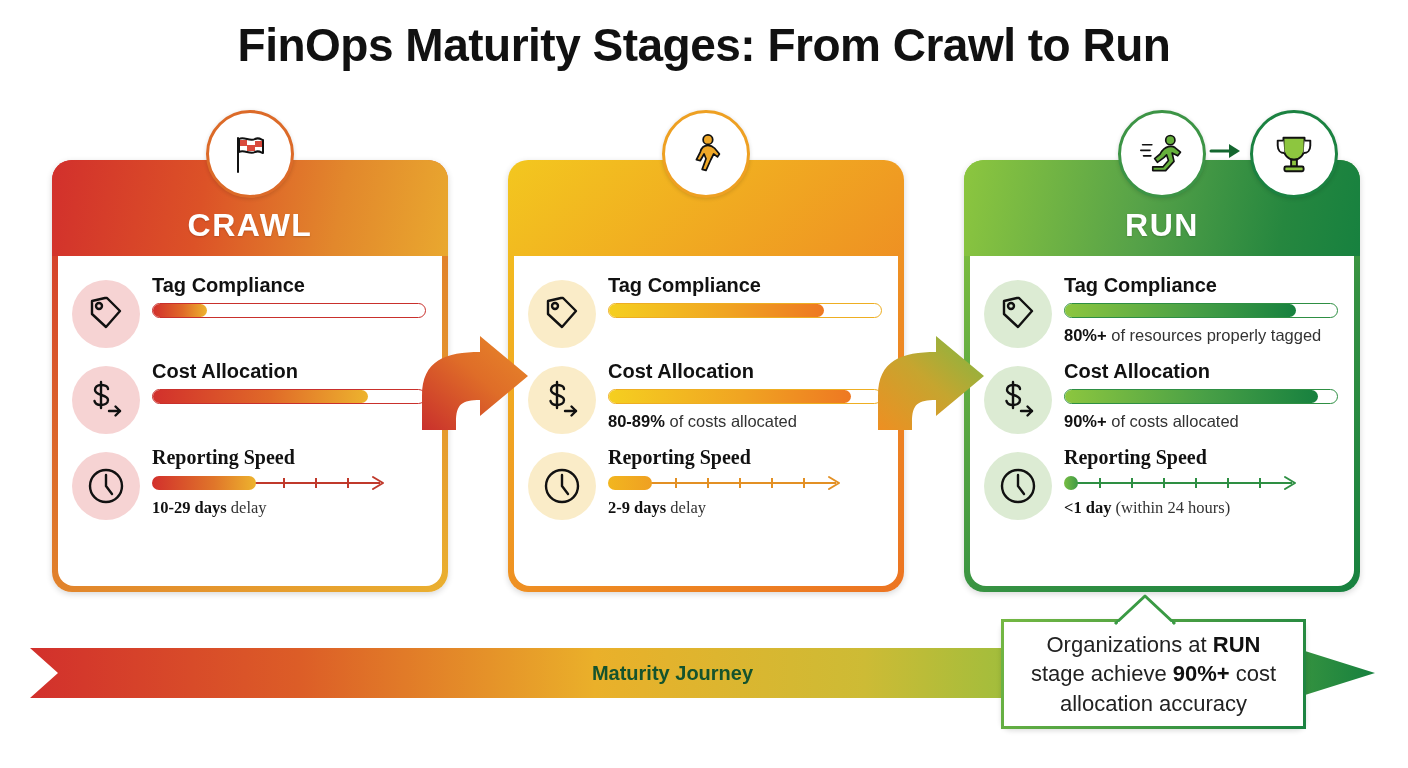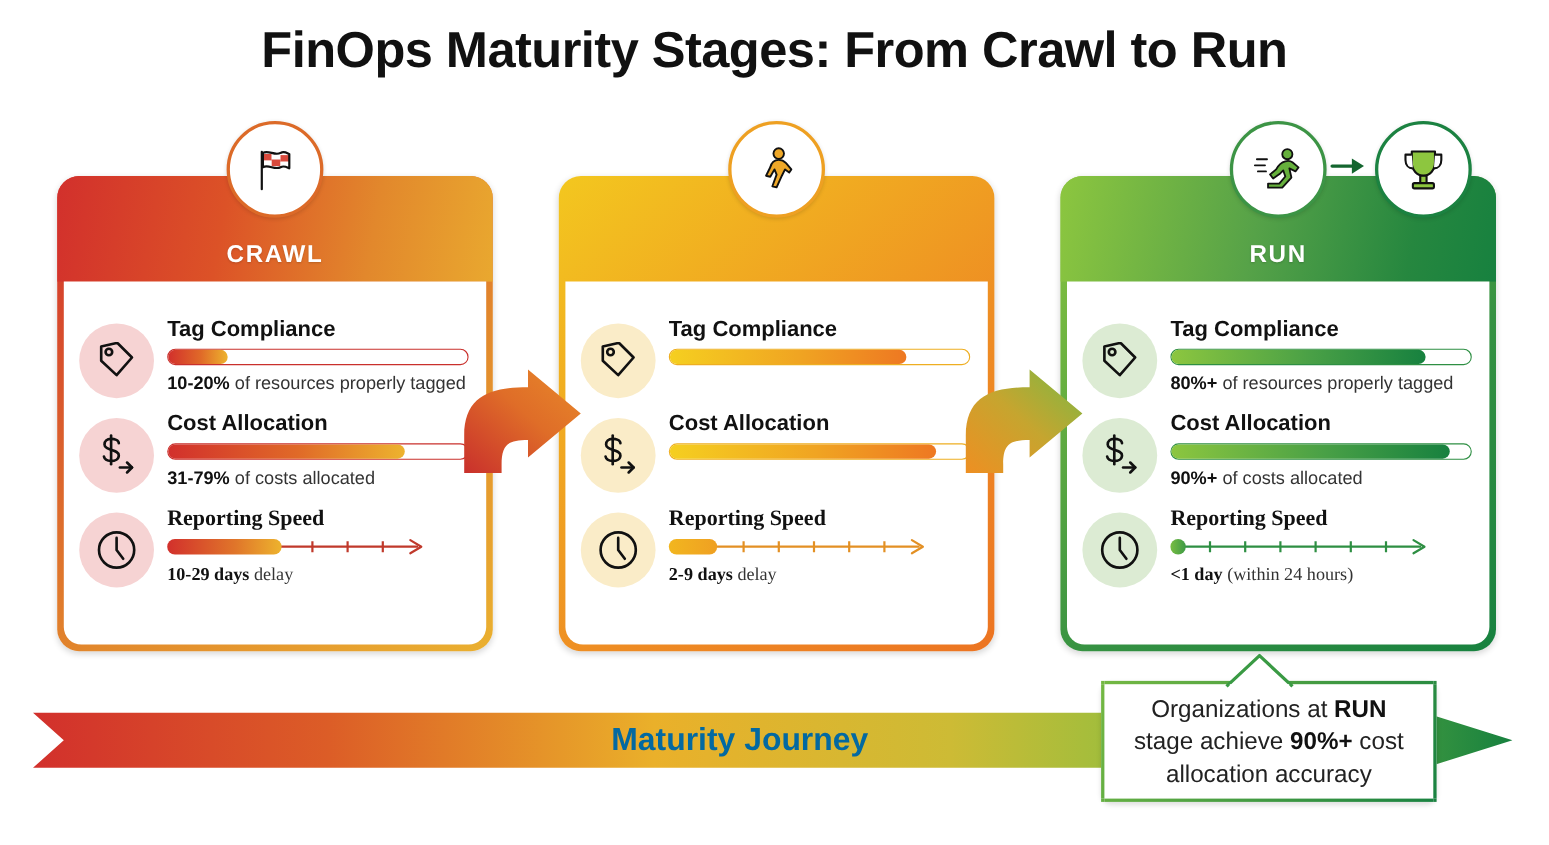--- a/index.html
+++ b/index.html
@@ -23,27 +23,27 @@
     position:absolute;top:160px;width:396px;height:432px;
     border-radius:20px;overflow:hidden;
     box-shadow:0 2px 6px rgba(0,0,0,.16);
   }
   .card .header{
     height:96px;width:100%;
     display:flex;align-items:flex-end;justify-content:center;
     box-sizing:border-box;padding-bottom:12px;
   }
   .card .header .stage-name{
-    color:#ffffff;font-size:22px;font-weight:bold;letter-spacing:1.5px;
+    color:#ffffff;font-size:32px;font-weight:bold;letter-spacing:1.5px;
     text-shadow:0 1px 2px rgba(0,0,0,.18);
   }
   .card .body{
     position:absolute;top:96px;left:6px;right:6px;bottom:6px;
     background:#ffffff;border-radius:0 0 16px 16px;
-    padding:28px 16px 10px 14px;box-sizing:border-box;
+    padding:14px 16px 10px 14px;box-sizing:border-box;
   }
   .card.crawl{left:52px;}
   .card.walk{left:508px;}
   .card.run{left:964px;}
   .card.crawl .header{background:linear-gradient(100deg,#d2302c 0%,#dc5227 38%,#e2882c 72%,#e9a82f 100%);}
   .card.crawl{background:linear-gradient(140deg,#d2302c 0%,#e2882c 60%,#eab030 100%);}
   .card.walk .header{background:linear-gradient(100deg,#f3c71f 0%,#f0a824 45%,#ee8222 78%,#ec7422 100%);}
   .card.walk{background:linear-gradient(140deg,#f3c71f 0%,#ee8d23 60%,#ec7422 100%);}
   .card.run .header{background:linear-gradient(100deg,#8cc63f 0%,#56a248 45%,#26873f 80%,#17813f 100%);}
   .card.run{background:linear-gradient(140deg,#8cc63f 0%,#359142 60%,#17813f 100%);}
@@ -103,21 +103,21 @@
   
   .connector{position:absolute;z-index:4;}
   .connector.c1{left:418px;top:330px;}
   .connector.c2{left:874px;top:330px;}
 
   
   .journey{position:absolute;left:30px;top:640px;width:1345px;height:66px;z-index:3;}
   .journey-label{
     position:absolute;left:0;top:648px;width:1345px;height:50px;
     display:flex;align-items:center;justify-content:center;
-    font-size:29px;font-weight:bold;color:#0369a1;z-index:4;
+    font-size:20px;font-weight:bold;color:#14532d;z-index:4;
     pointer-events:none;
   }
 
   
   .callout{
     position:absolute;left:1001px;top:619px;width:305px;height:110px;
     background:#ffffff;border:3px solid;
     border-image:linear-gradient(120deg,#74b843,#1a8241) 1;
     border-radius:10px;z-index:8;
     box-shadow:0 2px 5px rgba(0,0,0,.13);
@@ -174,42 +174,36 @@
           <svg width="40" height="40" viewBox="0 0 40 40" fill="none" stroke="#111" stroke-width="2.4">
             <path d="M21,4 L34,17 L20,33 L6,20 L6,7 L19,4 Z" stroke-linejoin="round"></path>
             <circle cx="13" cy="12" r="3"></circle>
           </svg>
         </div>
         <div class="metric-main">
           <div class="metric-label">Tag Compliance</div>
           <div class="bar">
             <div class="bar-fill" style="width: 20%;"></div>
           </div>
-          <div class="metric-desc">
-            <b>10-20%</b><span> of resources properly tagged</span>
-          </div>
         </div>
       </div>
 
       <div class="metric">
         <div class="metric-icon">
           <svg width="40" height="40" viewBox="0 0 40 40" fill="none" stroke="#111" stroke-width="2.4">
             <path d="M22,9 C22,6 18,5 15,5 C11,5 9,7 9,10 C9,16 22,14 22,20 C22,23.5 18.5,25 15,25 C11.5,25 9,23.5 8.5,21" stroke-linecap="round"></path>
             <line x1="15" y1="2" x2="15" y2="28" stroke-linecap="round"></line>
             <path d="M23,31 L34,31" stroke-linecap="round"></path>
             <path d="M29.5,26.5 L34,31 L29.5,35.5" stroke-linecap="round" stroke-linejoin="round"></path>
           </svg>
         </div>
         <div class="metric-main">
           <div class="metric-label">Cost Allocation</div>
           <div class="bar">
             <div class="bar-fill" style="width: 79%;"></div>
-          </div>
-          <div class="metric-desc">
-            <b>31-79%</b><span> of costs allocated</span>
           </div>
         </div>
       </div>
 
       <div class="metric">
         <div class="metric-icon">
           <svg width="40" height="40" viewBox="0 0 40 40" fill="none" stroke="#111" stroke-width="2.4">
             <circle cx="20" cy="20" r="16"></circle>
             <path d="M20,9 L20,20 L26,28" stroke-linecap="round" stroke-linejoin="round"></path>
           </svg>
@@ -260,20 +254,23 @@
             <path d="M22,9 C22,6 18,5 15,5 C11,5 9,7 9,10 C9,16 22,14 22,20 C22,23.5 18.5,25 15,25 C11.5,25 9,23.5 8.5,21" stroke-linecap="round"></path>
             <line x1="15" y1="2" x2="15" y2="28" stroke-linecap="round"></line>
             <path d="M23,31 L34,31" stroke-linecap="round"></path>
             <path d="M29.5,26.5 L34,31 L29.5,35.5" stroke-linecap="round" stroke-linejoin="round"></path>
           </svg>
         </div>
         <div class="metric-main">
           <div class="metric-label">Cost Allocation</div>
           <div class="bar">
             <div class="bar-fill" style="width: 89%;"></div>
+          </div>
+          <div class="metric-desc">
+            <b>80-89%</b><span> of costs allocated</span>
           </div>
         </div>
       </div>
 
       <div class="metric">
         <div class="metric-icon">
           <svg width="40" height="40" viewBox="0 0 40 40" fill="none" stroke="#111" stroke-width="2.4">
             <circle cx="20" cy="20" r="16"></circle>
             <path d="M20,9 L20,20 L26,28" stroke-linecap="round" stroke-linejoin="round"></path>
           </svg>

